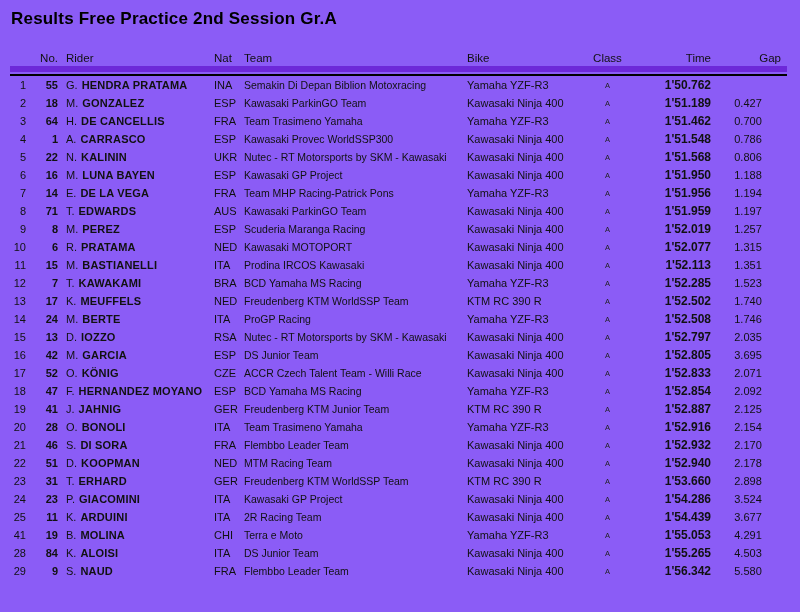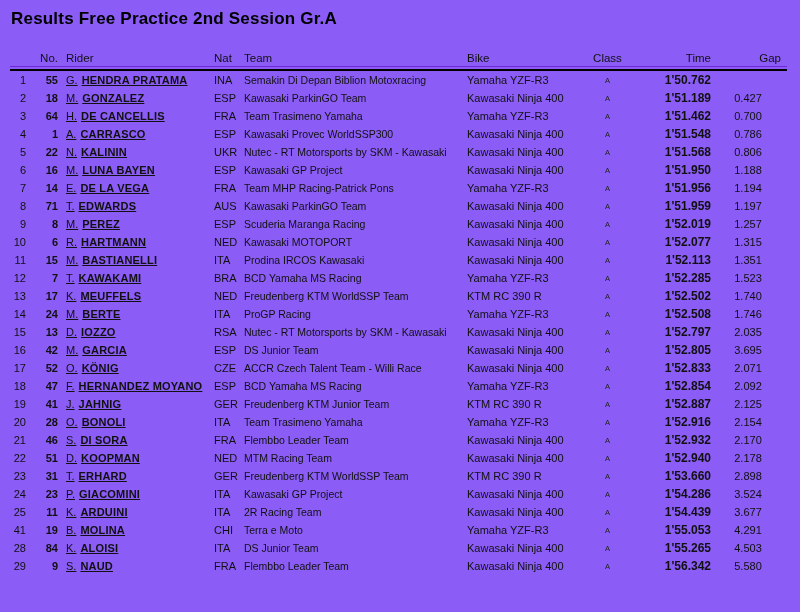--- a/index.html
+++ b/index.html
@@ -24,38 +24,38 @@
   col.c-nat   { width:30px; }
   col.c-team  { width:223px; }
   col.c-bike  { width:118px; }
   col.c-class { width:45px; }
   col.c-time  { width:85px; }
   col.c-gap   { width:72px; }
 
   thead th {
     font-size:11.5px; font-weight:normal; color:#111;
     padding:0 0 2px 0; text-align:left; white-space:nowrap;
-    border-bottom:1px solid #6d28d9;
+    border-bottom:6px solid #6d28d9;
   }
   thead th.h-no   { text-align:right; padding-right:2px; }
   thead th.h-rider{ padding-left:6px; }
   thead th.h-class{ text-align:center; }
   thead th.h-time { text-align:right; padding-right:4px; }
   thead th.h-gap  { text-align:right; padding-right:6px; }
 
   tr.rule-row td { border:none; padding:0; height:4px; }
   tr.rule-row .thick-rule { height:2.5px; background:#000; margin-top:1.5px; }
 
   tbody td {
     height:18px; padding:0; font-size:11px; color:#111;
     white-space:nowrap; overflow:hidden; vertical-align:middle;
   }
   td.pos   { text-align:right; padding-right:4px; }
   td.no    { text-align:right; font-weight:bold; padding-right:2px; }
-  td.rider { padding-left:6px;text-decoration:underline; }
+  td.rider { padding-left:6px; }
   td.rider .initial { font-weight:normal; margin-right:4px; }
   td.rider .surname { font-weight:bold; letter-spacing:0.2px; }
   td.team  { font-size:10.5px; }
   td.cls   { text-align:center; font-size:7.5px; color:#222; }
   td.time  { text-align:right; font-weight:bold; font-size:12px; padding-right:4px; }
   td.gap   { text-align:center; padding-right:6px; font-size:11px; }
 </style>
 </head>
 <body>
 
@@ -207,21 +207,21 @@
       <td class="team">Scuderia Maranga Racing</td>
       <td class="bike">Kawasaki Ninja 400</td>
       <td class="cls">A</td>
       <td class="time">1'52.019</td>
       <td class="gap">1.257</td>
     </tr>
         <tr>
       <td class="pos">10</td>
       <td class="no">6</td>
       <td class="rider">
-        <span class="initial">R.</span><span class="surname">HARTMANN</span>
+        <span class="initial">R.</span><span class="surname">PRATAMA</span>
       </td>
       <td class="nat">NED</td>
       <td class="team">Kawasaki MOTOPORT</td>
       <td class="bike">Kawasaki Ninja 400</td>
       <td class="cls">A</td>
       <td class="time">1'52.077</td>
       <td class="gap">1.315</td>
     </tr>
         <tr>
       <td class="pos">11</td>

